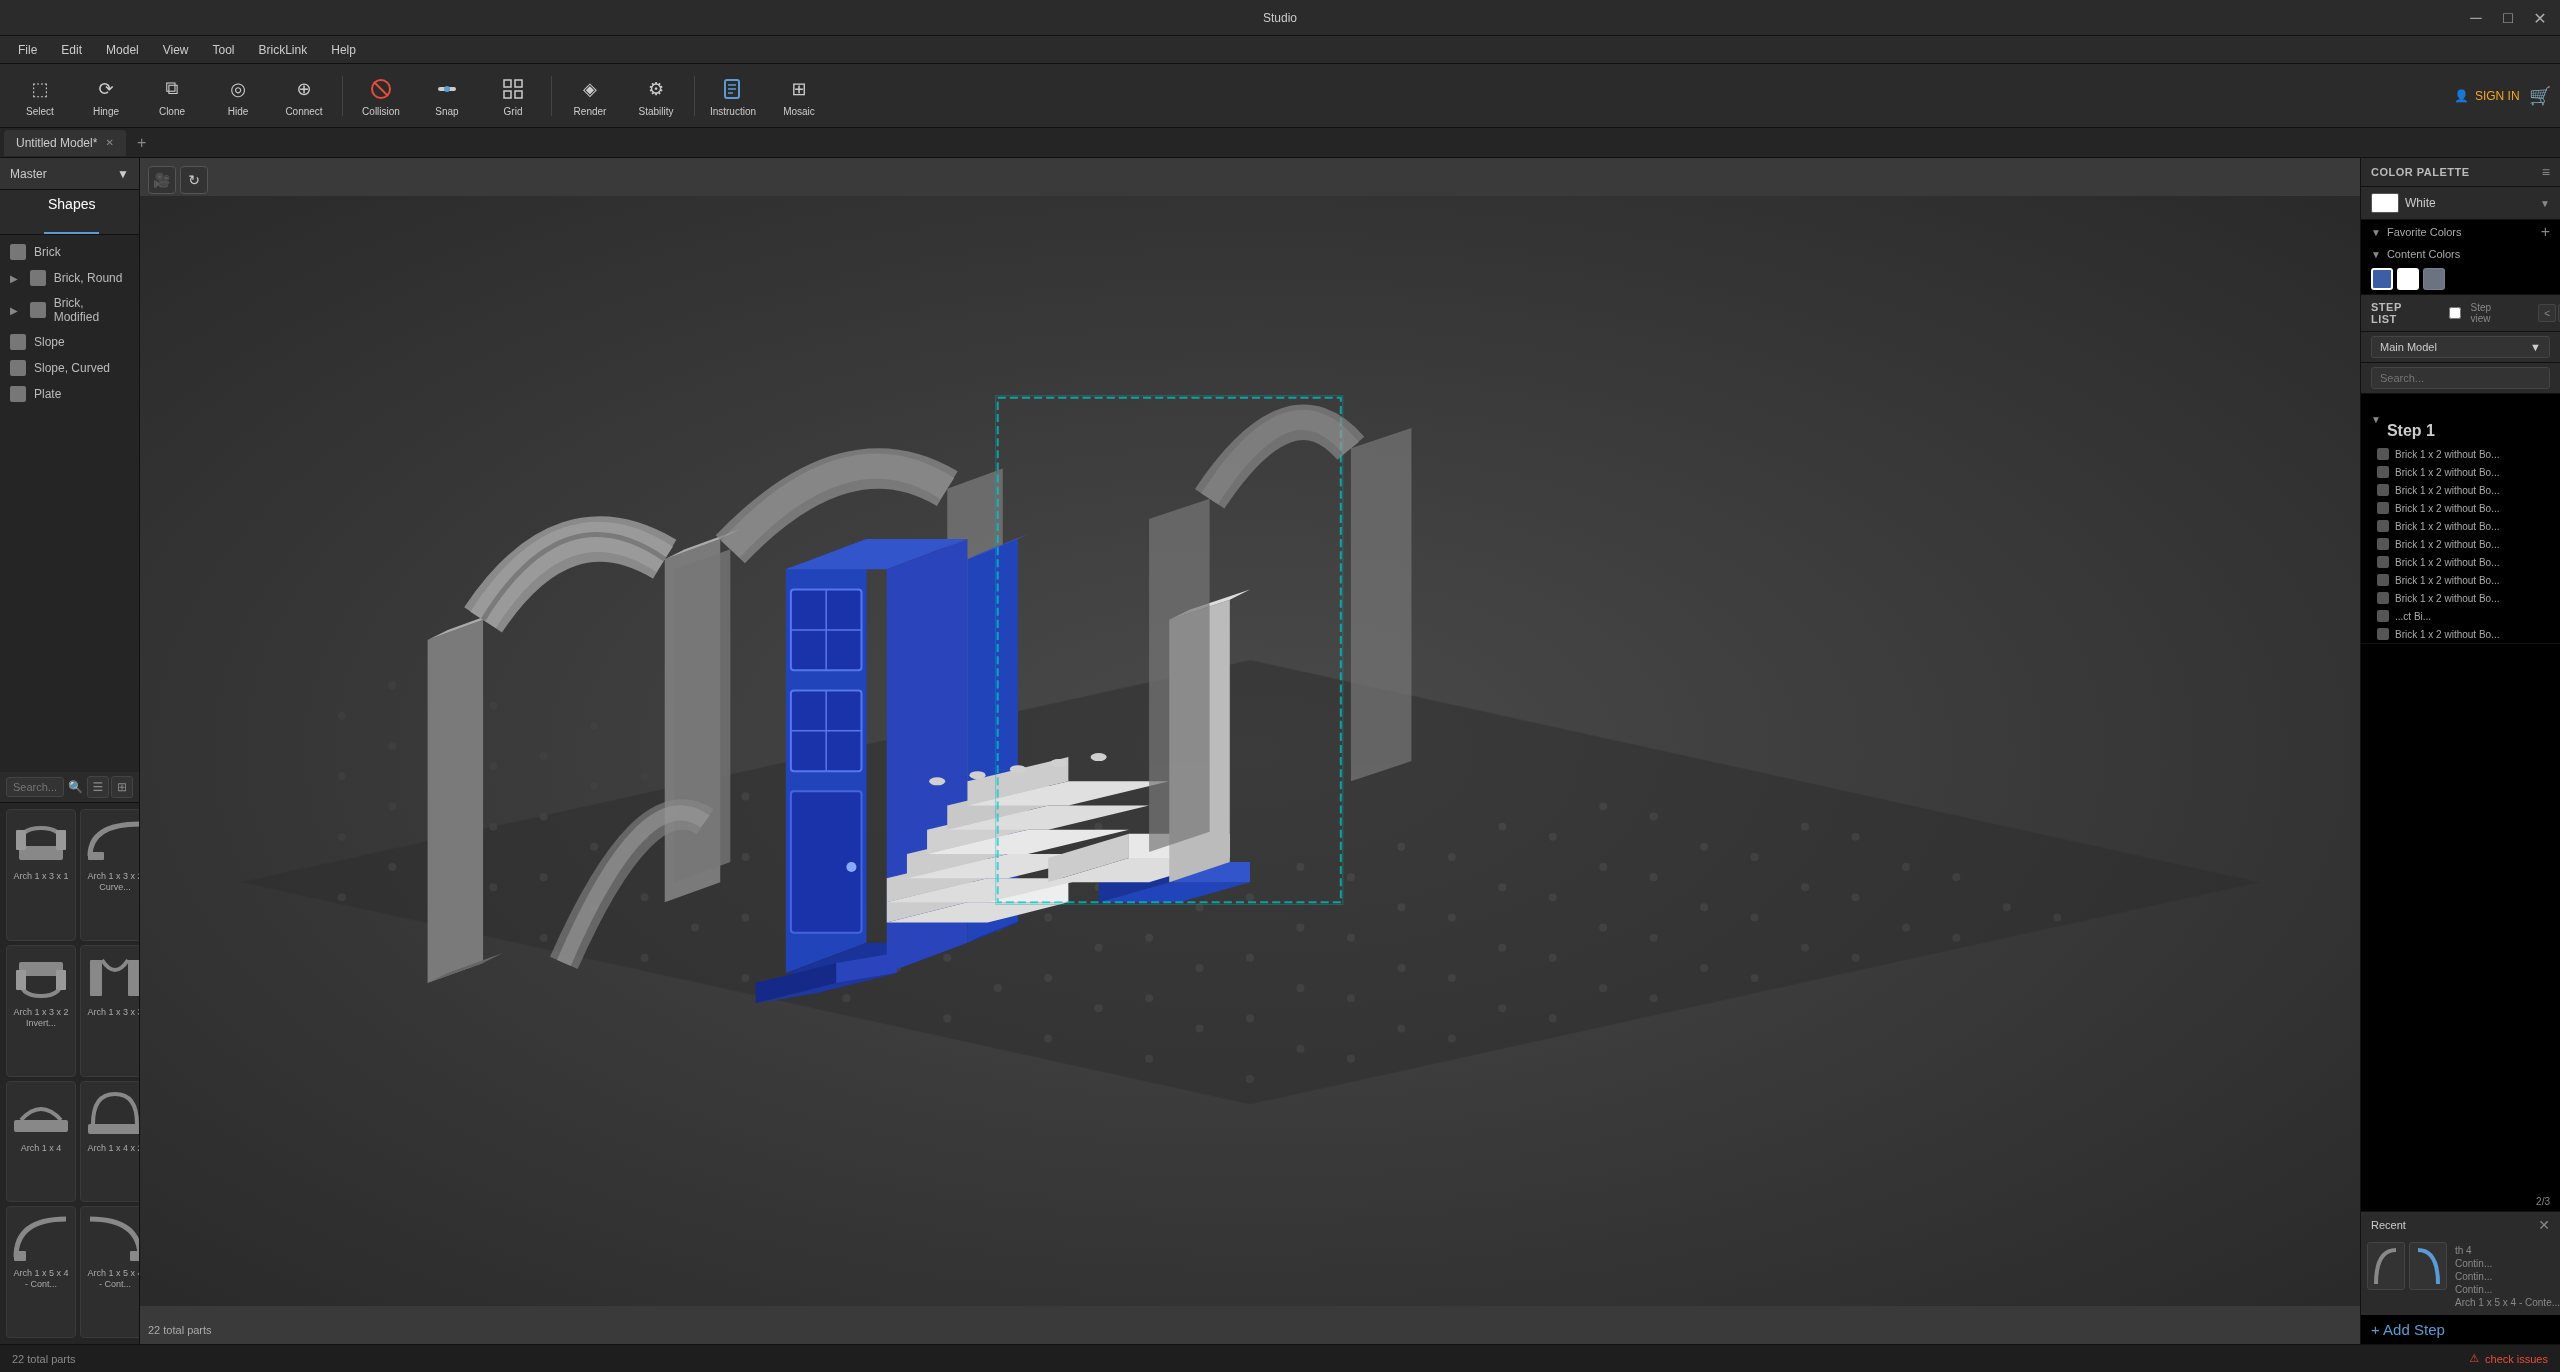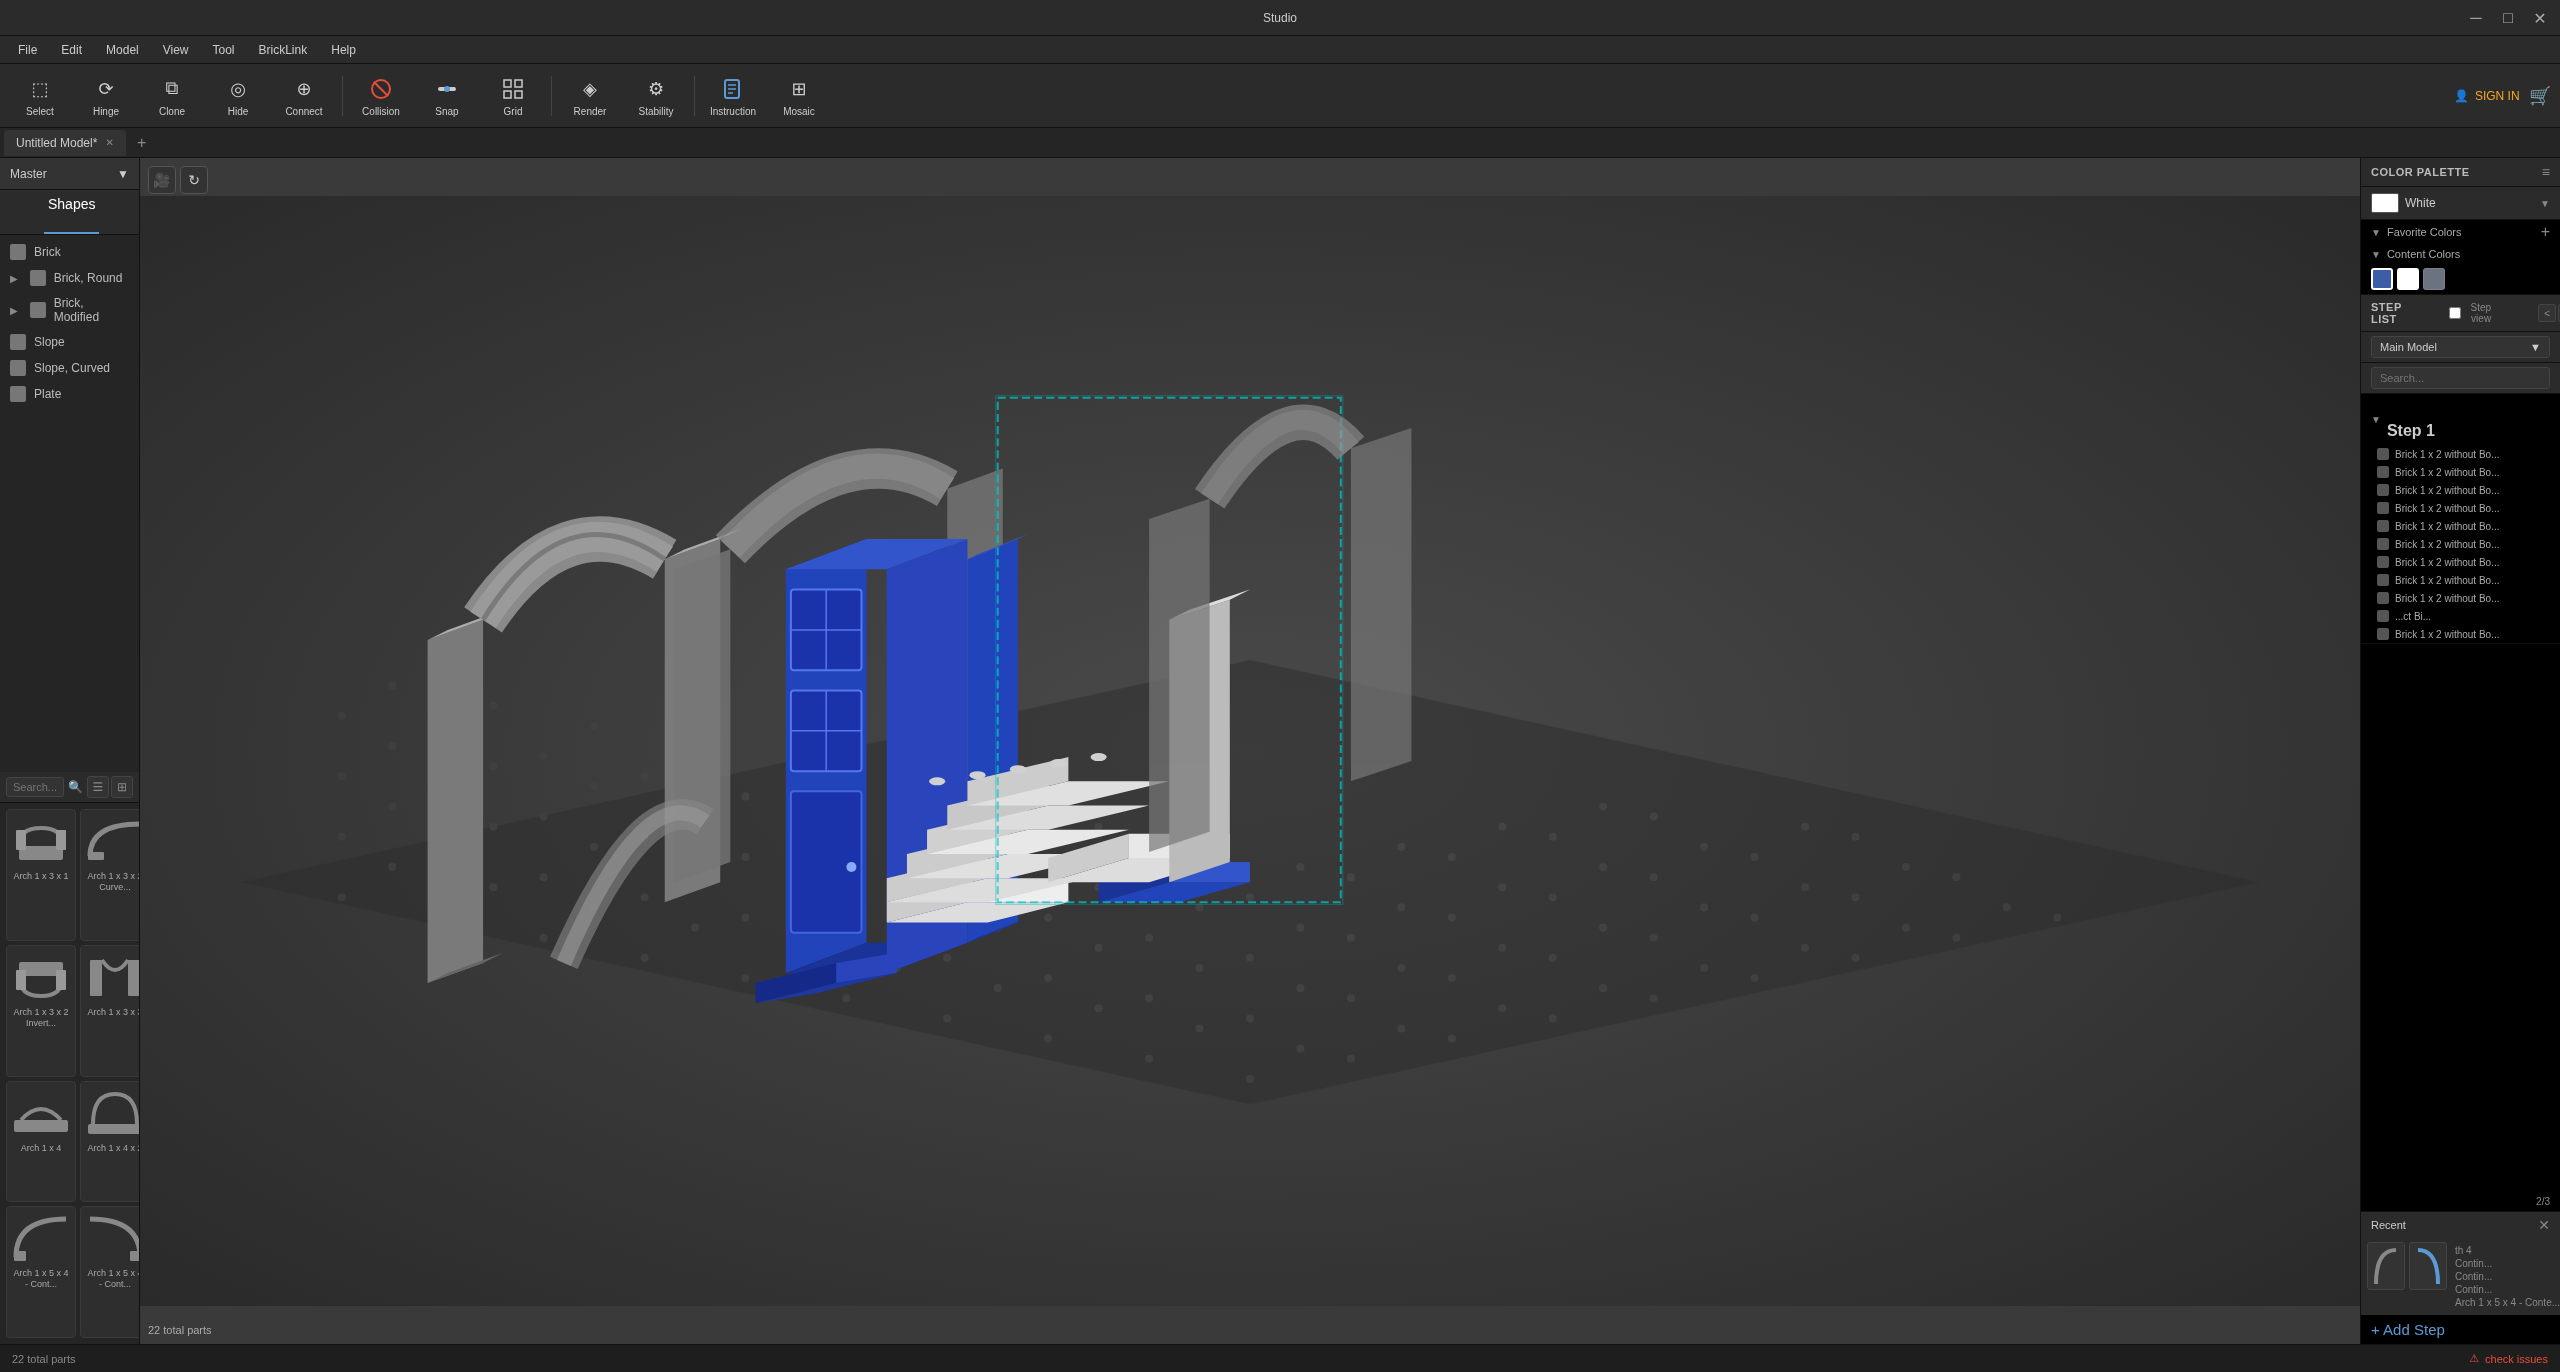--- a/index.html
+++ b/index.html
@@ -413,21 +413,21 @@
       background: #333;
       border: 1px solid #444;
       border-radius: 2px;
       display: flex;
       align-items: center;
       justify-content: center;
       cursor: pointer;
       font-size: 10px;
       color: #888;
     }
-    .step-view-label { font-size: 10px; color: #888; text-align: right; }
+    .step-view-label { font-size: 10px; color: #888; }
     .step-view-check { width: 12px; height: 12px; border: 1px solid #666; border-radius: 2px; margin-right: 4px; }
     #model-select {
       padding: 4px 10px;
       background: #2b2b2b;
       border-bottom: 1px solid #111;
     }
     .model-select-box {
       background: #333;
       border: 1px solid #444;
       border-radius: 3px;

